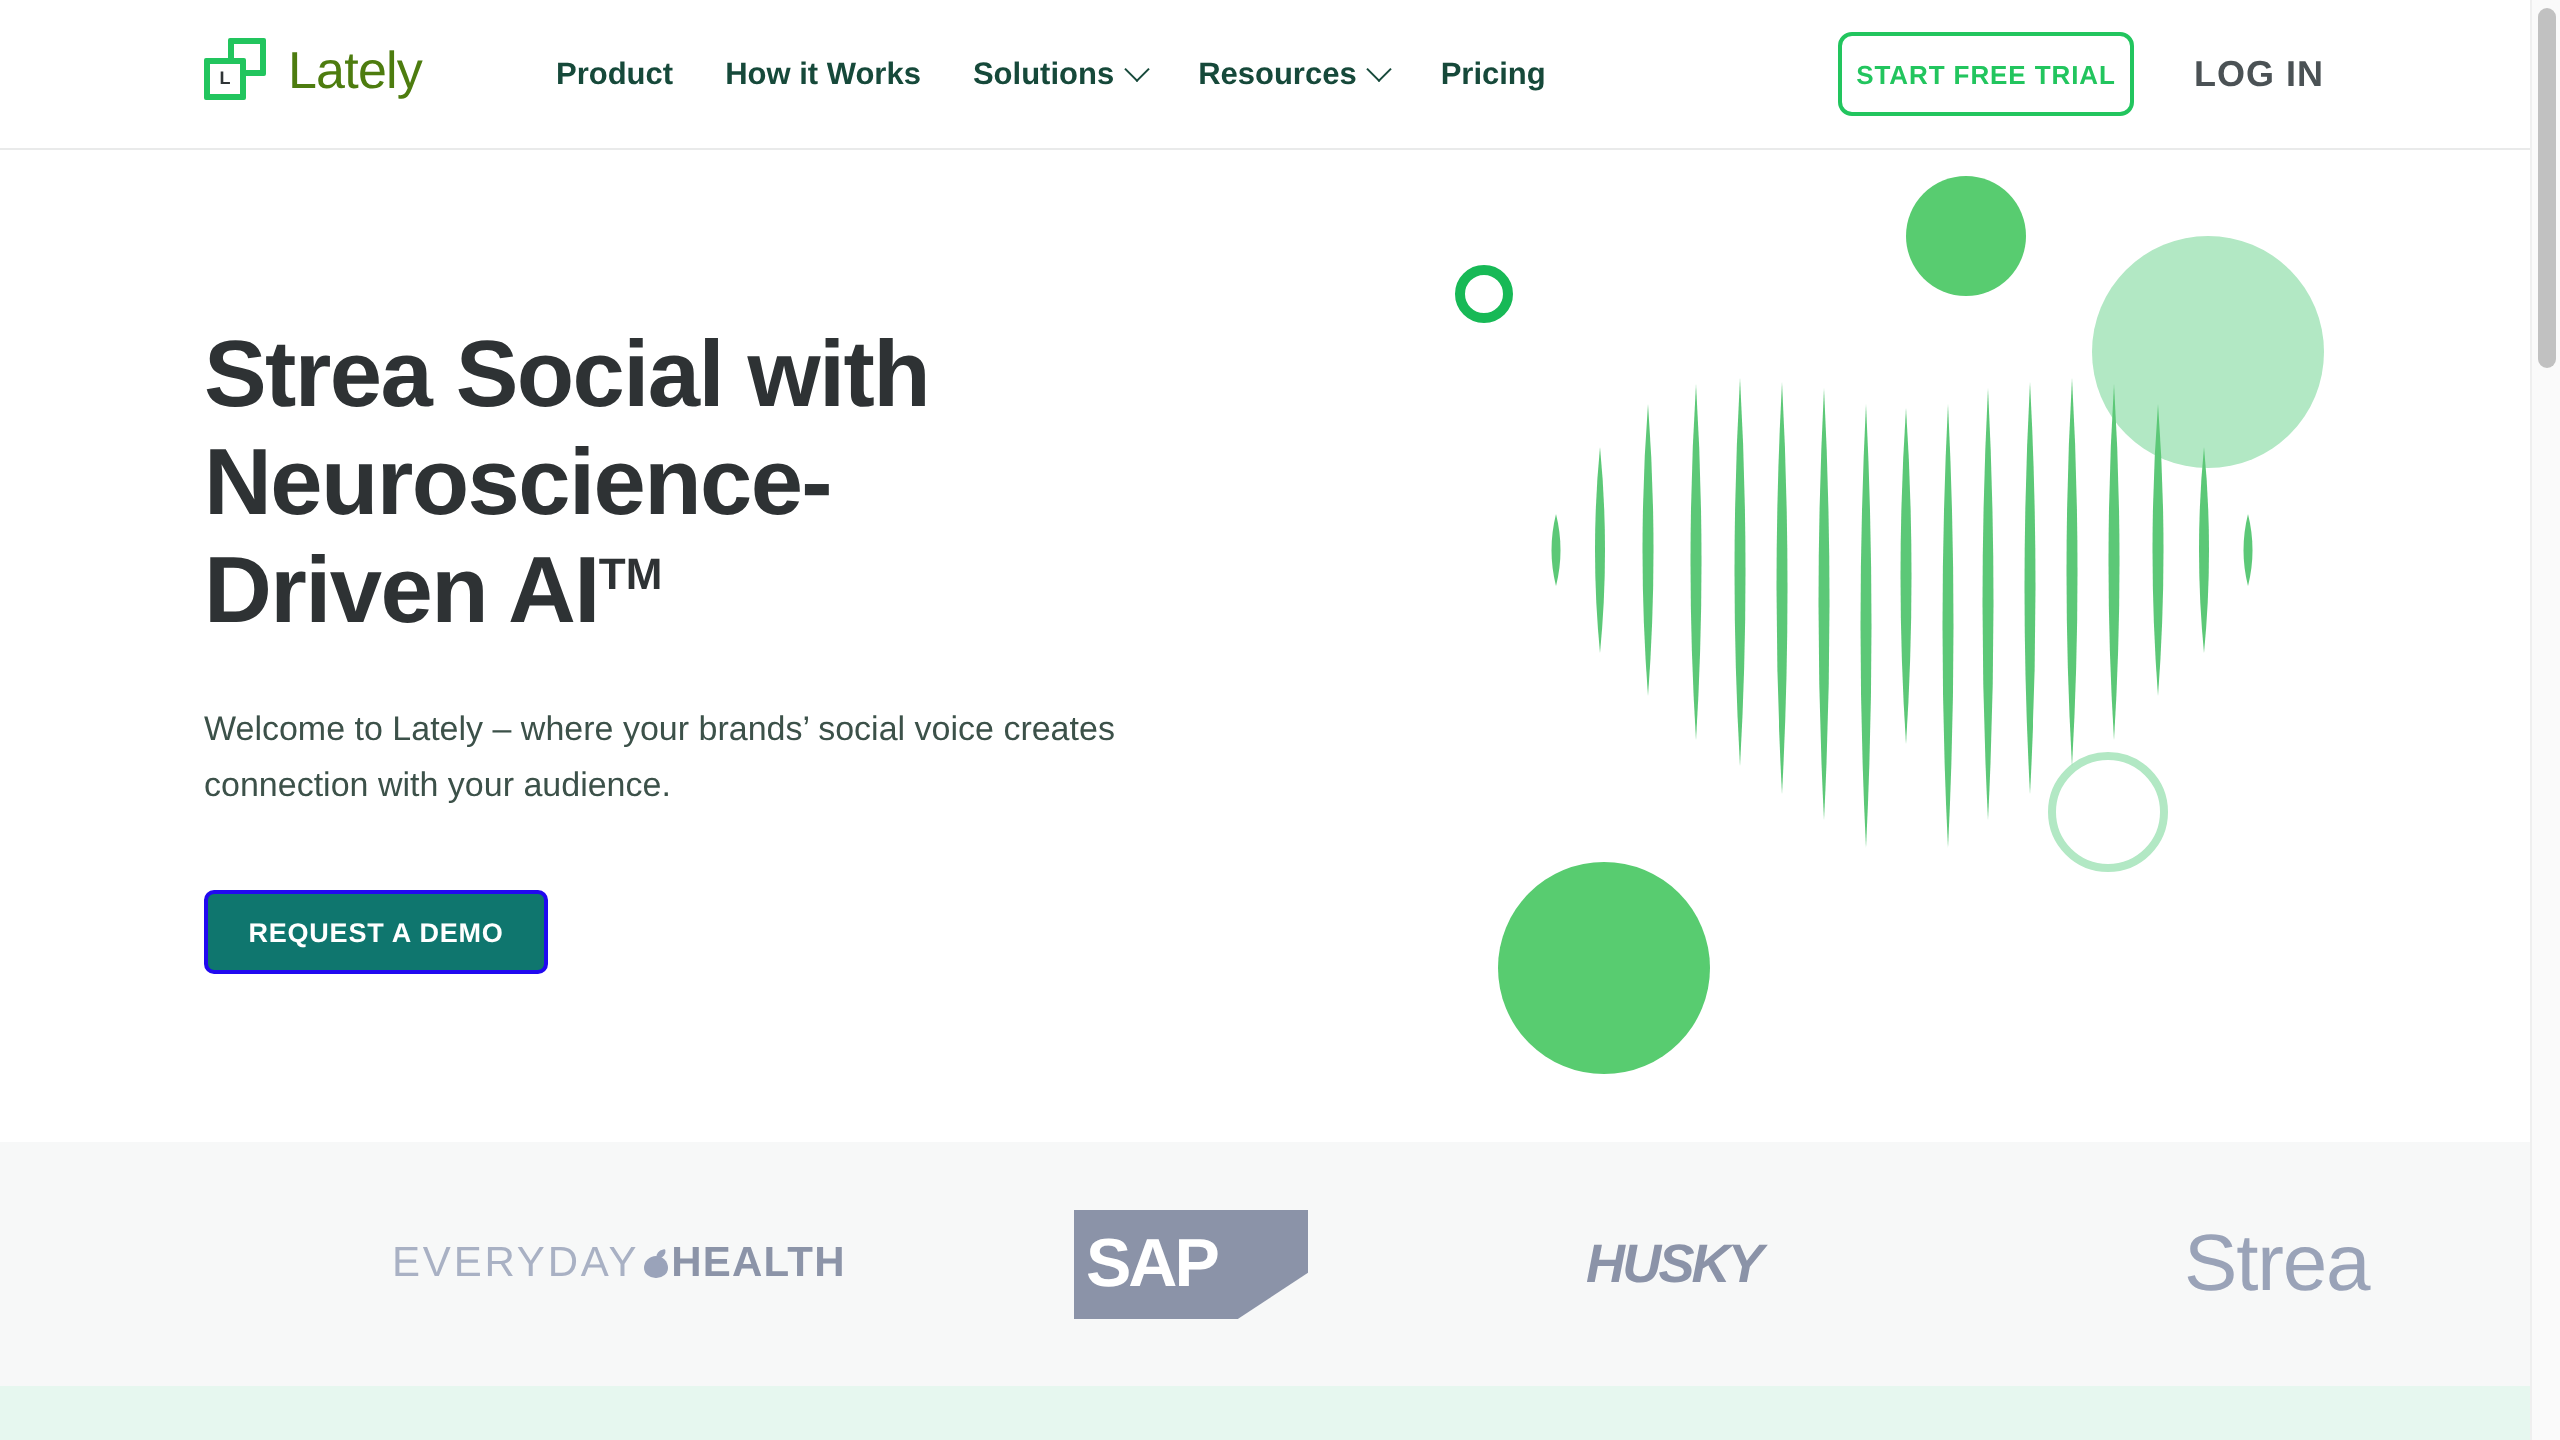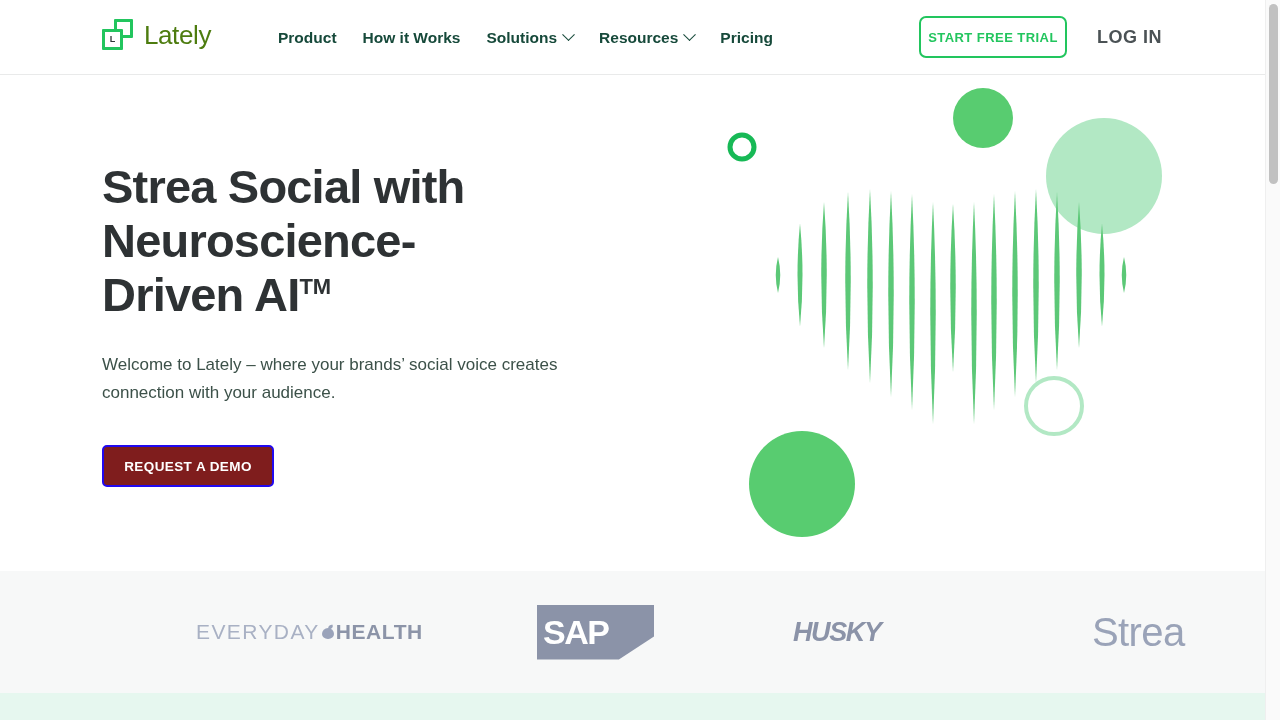--- a/index.html
+++ b/index.html
@@ -182,21 +182,21 @@
     font-weight: 400;
   }
   .hero-btns {
     margin-top: 38px;
     display: flex;
     align-items: center;
     gap: 20px;
   }
   .btn-demo {
     width: 172px; height: 42px;
-    background: #7f1d1d;
+    background: #0f766e;
     color: #ffffff;
     border: 2px solid #2109f0;
     border-radius: 5px;
     font-size: 13.5px;
     font-weight: 700;
     letter-spacing: 0.4px;
     display: flex; align-items: center; justify-content: center;
     cursor: pointer; white-space: nowrap;
     font-family: "Liberation Sans", sans-serif;
   }

